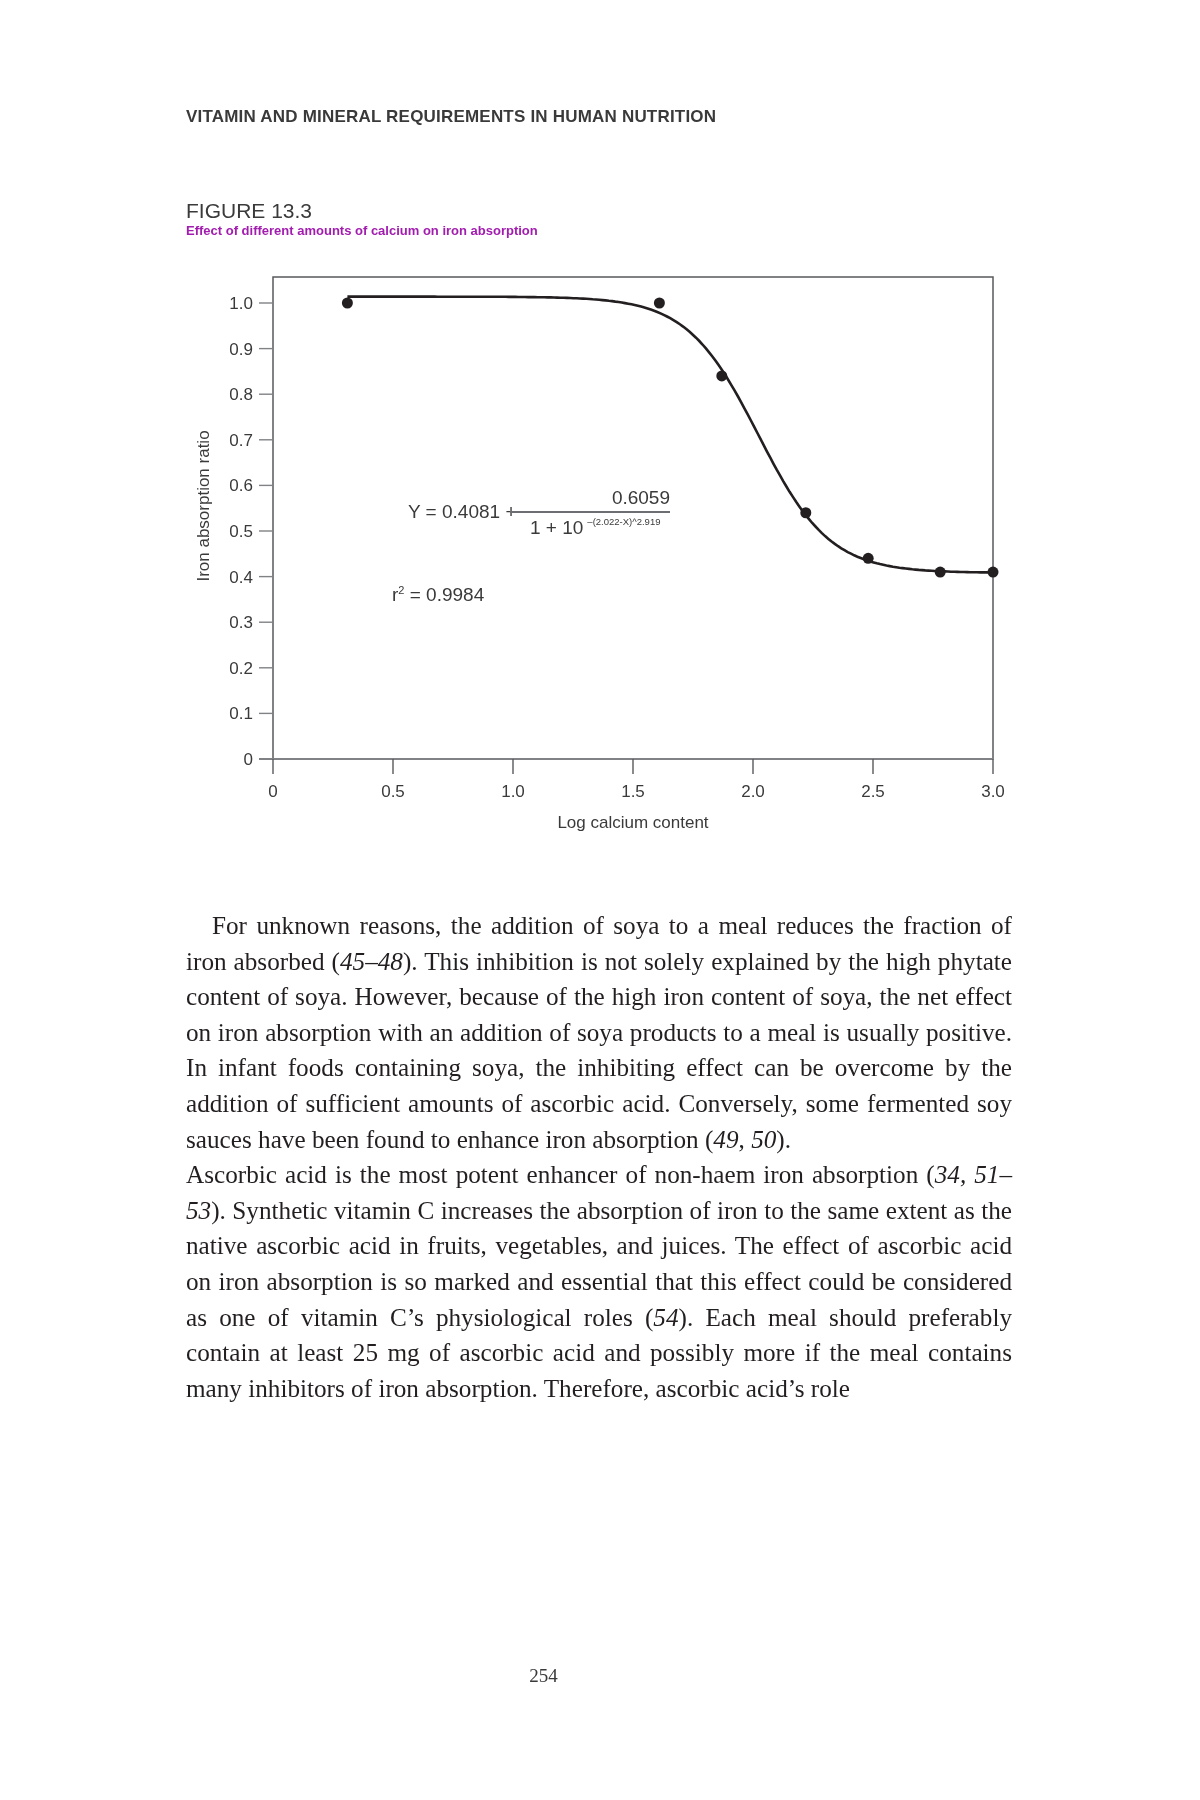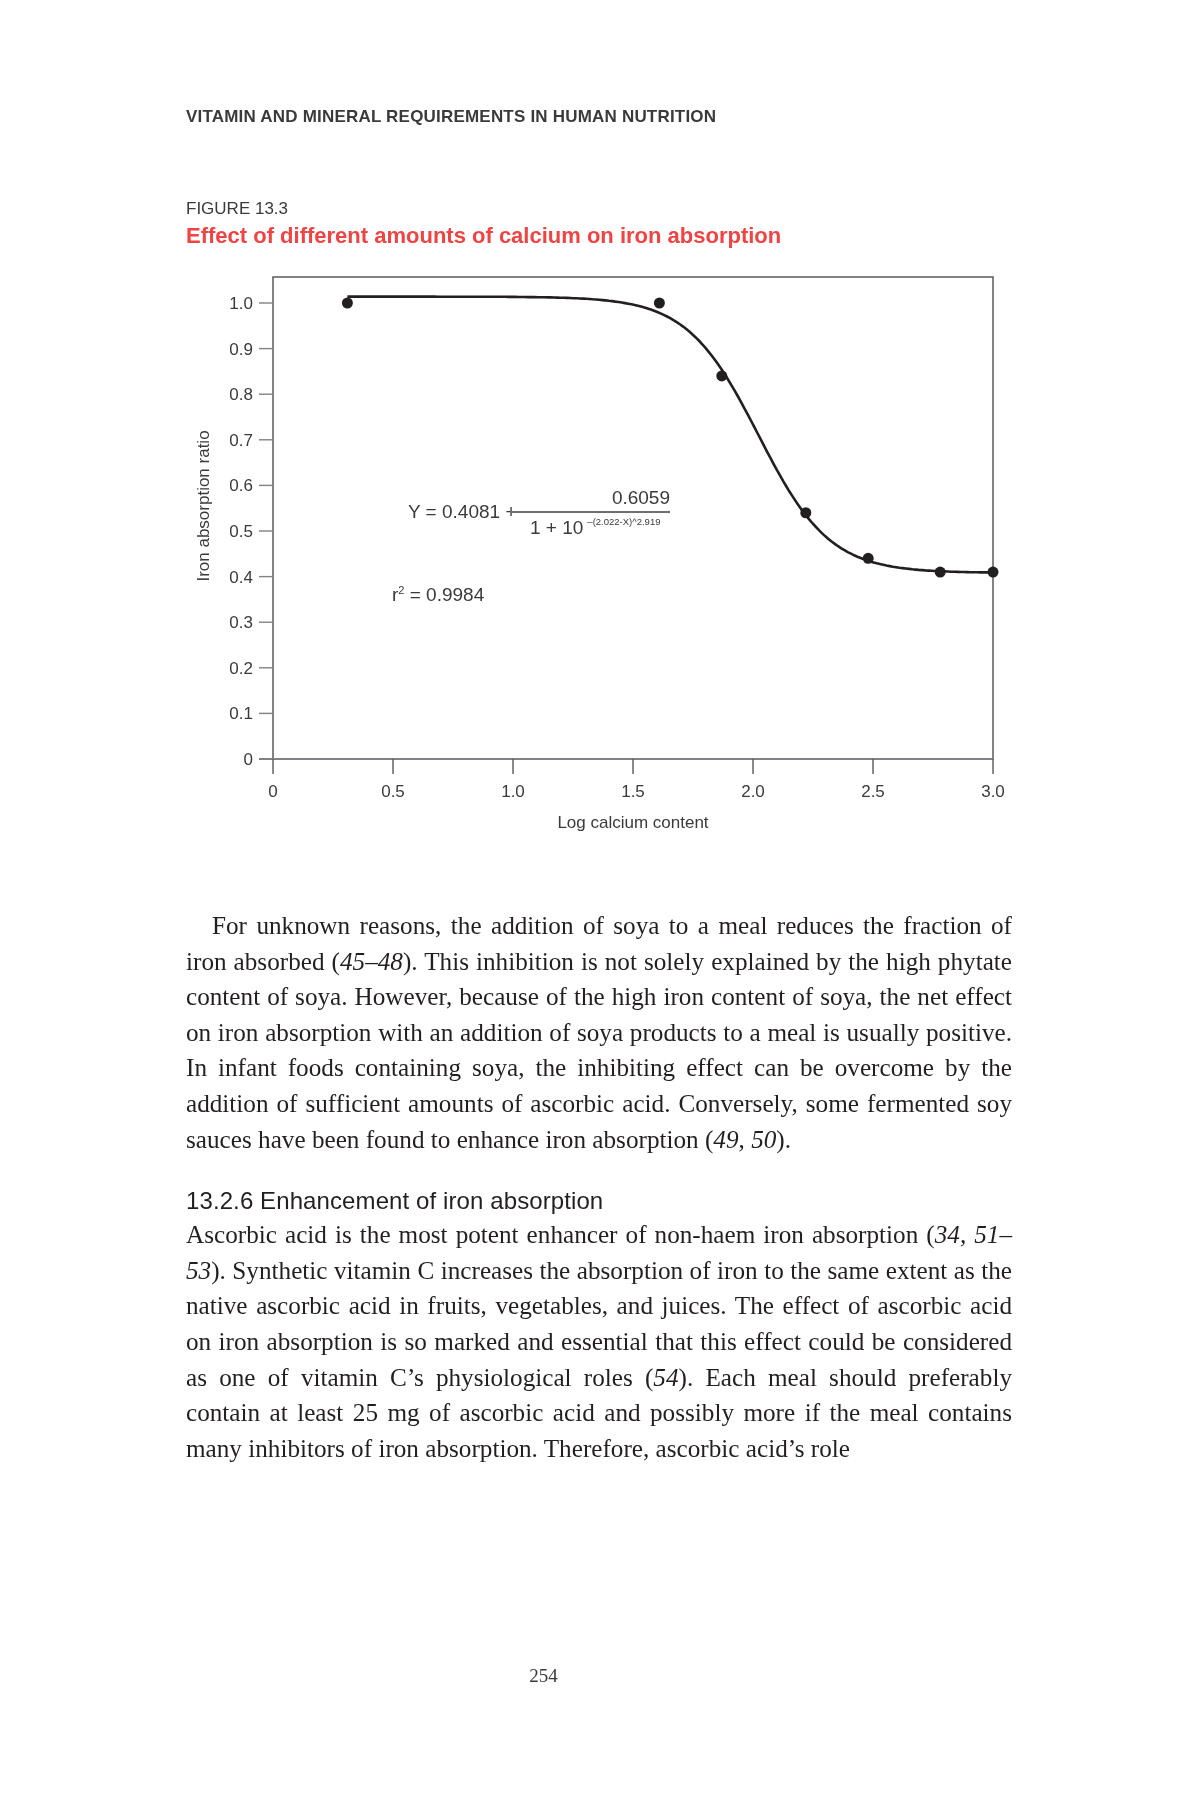--- a/index.html
+++ b/index.html
@@ -1,22 +1,22 @@
 <!DOCTYPE html>
 <html><head>
 <meta charset="utf-8">
 <style>
   html, body { margin: 0; padding: 0; background: #ffffff; }
   body { width: 1200px; height: 1800px; position: relative; overflow: hidden; color: #231f20; }
   .sans { font-family: "Liberation Sans", "DejaVu Sans", sans-serif; }
   .serif { font-family: "Liberation Serif", "DejaVu Serif", serif; }
 
   .running-head { position: absolute; left: 186px; top: 107px; font-size: 17px; letter-spacing: 0.2px; color: #3a3a3a; font-weight: 700; }
-  .fig-number { position: absolute; left: 186px; top: 199px; font-size: 17px; color: #3a3a3a; }
-  .fig-title { position: absolute; left: 186px; top: 223px; font-size: 22px; font-weight: bold; color: #ef4444; }
+  .fig-number { position: absolute; left: 186px; top: 199px; font-size: 21px; color: #3a3a3a; }
+  .fig-title { position: absolute; left: 186px; top: 223px; font-size: 13px; font-weight: bold; color: #a21caf; }
 
   .chart { position: absolute; left: 0; top: 0; width: 1200px; height: 870px; }
   .chart svg { position: absolute; left: 0; top: 0; }
   .chart text { font-family: "Liberation Sans", "DejaVu Sans", sans-serif; fill: #3a3a3a; }
 
   .equation { position: absolute; left: 392px; top: 487px; font-size: 19px; color: #3a3a3a; }
   .eq-lhs { position: absolute; left: 16px; top: 14px; white-space: nowrap; }
   .eq-frac { position: absolute; left: 118px; top: 0; width: 160px; }
   .eq-num { display: block; text-align: right; padding-left: 34px; }
   .eq-bar { display: block; height: 1.5px; background: #6d6e71; margin: 2px 0 3px 0; width: 160px; }
@@ -106,17 +106,16 @@
       <span class="eq-num">0.6059</span>
       <span class="eq-bar"></span>
       <span class="eq-den"><span>1 + 10</span><span class="eq-exp">–(2.022-X)^2.919</span></span>
     </div>
     <div class="eq-r2"><span>r</span><sup>2</sup><span> = 0.9984</span></div>
   </div>
 </div>
 
 <div class="body-text serif">
   <p class="indent"><span>For unknown reasons, the addition of soya to a meal reduces the fraction of iron absorbed (</span><i>45–48</i><span>). This inhibition is not solely explained by the high phytate content of soya. However, because of the high iron content of soya, the net effect on iron absorption with an addition of soya products to a meal is usually positive. In infant foods containing soya, the inhibiting effect can be overcome by the addition of sufficient amounts of ascorbic acid. Conversely, some fermented soy sauces have been found to enhance iron absorption (</span><i>49</i><span>, </span><i>50</i><span>).</span></p>
-  <h3 class="section-heading">13.2.6  Enhancement of iron absorption</h3>
   <p><span>Ascorbic acid is the most potent enhancer of non-haem iron absorption (</span><i>34, 51–53</i><span>). Synthetic vitamin C increases the absorption of iron to the same extent as the native ascorbic acid in fruits, vegetables, and juices. The effect of ascorbic acid on iron absorption is so marked and essential that this effect could be considered as one of vitamin C’s physiological roles (</span><i>54</i><span>). Each meal should preferably contain at least 25 mg of ascorbic acid and possibly more if the meal contains many inhibitors of iron absorption. Therefore, ascorbic acid’s role</span></p>
 </div>
 
 <div class="page-number serif">254</div>
 
 </body></html>

